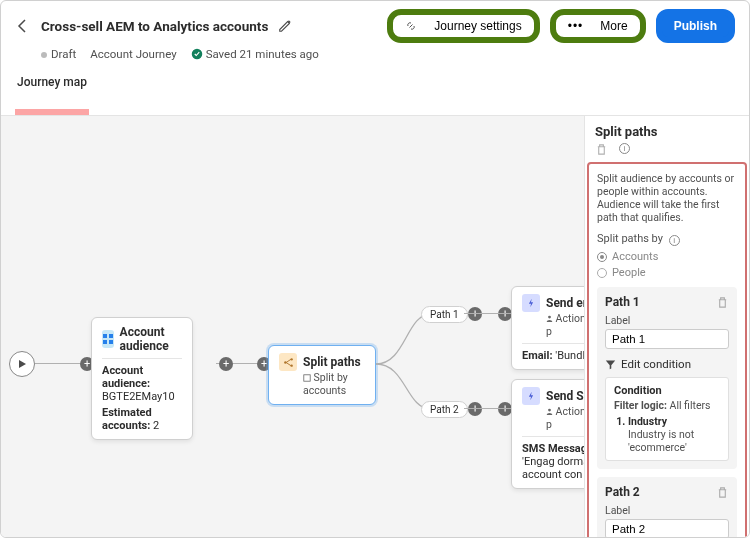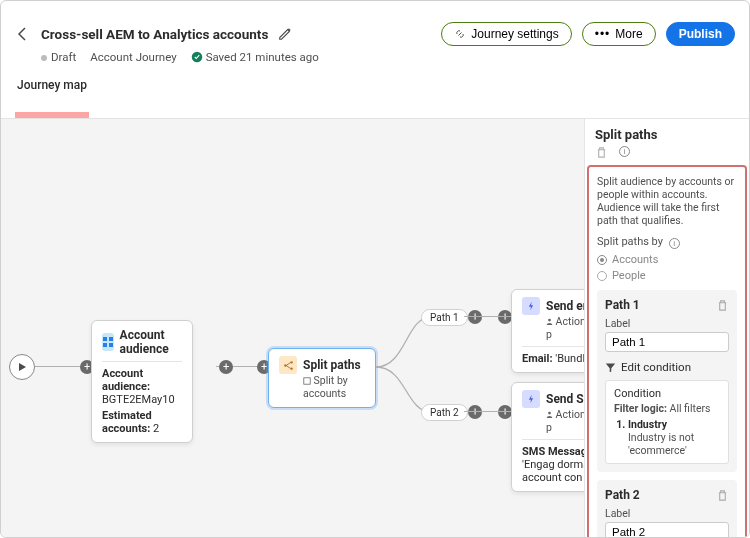--- a/index.html
+++ b/index.html
@@ -1,23 +1,23 @@
 <!DOCTYPE html>
 <html><head>
 <meta charset="utf-8">
 <style>
   * { box-sizing: border-box; margin: 0; padding: 0; }
   body { font-family: -apple-system, BlinkMacSystemFont, "Segoe UI", Roboto, sans-serif; font-size: 12px; color: #2c2c2c; background: #fff; width: 750px; height: 538px; overflow: hidden; border: 1px solid #d0d0d0; border-radius: 6px; }
   
-  .hdr { display: flex; align-items: center; padding: 21px 14px 4px; gap: 10px; }
+  .hdr { display: flex; align-items: center; padding: 8px 14px 4px; gap: 10px; }
   .back { width: 16px; height: 16px; cursor: pointer; }
   .title { font-size: 13.5px; font-weight: 700; }
   .edit-icon { width: 14px; height: 14px; cursor: pointer; }
   .spacer { flex: 1; }
-  .btn { font-size: 12px; border: 1px solid #4d7c0f; background: #fff; border-radius: 14px; padding: 4px 12px; display: flex; align-items: center; gap: 5px; cursor: pointer; }
+  .btn { font-size: 12px; border: 6px solid #4d7c0f; background: #fff; border-radius: 14px; padding: 4px 12px; display: flex; align-items: center; gap: 17px; cursor: pointer; }
   .btn.primary { background: #1473e6; color: #fff; border-color: #1473e6; font-weight: 600; border-radius: 12px; }
   .meta { display: flex; align-items: center; gap: 14px; padding: 0 8px 0 40px; font-size: 11.5px; color: #505050; }
   .dot-draft { width: 6px; height: 6px; background: #bbb; border-radius: 50%; display: inline-block; margin-right: 4px; }
   .check { width: 12px; height: 12px; display: inline-block; vertical-align: -2px; margin-right: 3px; }
   
   .tabs { border-bottom: 1px solid #e4e4e4; padding: 0 14px; margin-top: 6px; }
   .tab { display: inline-block; padding: 8px 2px 20px; font-size: 12px; border-bottom: 6px solid #fca5a5; font-weight: 500; }
   
   .main { display: flex; height: calc(100% - 90px); }
   .canvas { flex: 1; background: #f4f4f4; position: relative; overflow: hidden; }
@@ -48,21 +48,21 @@
   .radio.sel .r { border-color: #888; position: relative; }
   .radio.sel .r::after { content: ''; position: absolute; inset: 2px; background: #888; border-radius: 50%; }
   .path-card { background: #f4f4f4; border-radius: 4px; padding: 8px; margin-top: 8px; }
   .path-card-hd { display: flex; justify-content: space-between; align-items: center; margin-bottom: 5px; }
   .path-title { font-weight: 700; font-size: 12px; }
   .trash { width: 13px; height: 13px; cursor: pointer; opacity: 0.55; }
   .fld-lbl { font-size: 10.5px; color: #505050; margin-bottom: 2px; }
   .input { width: 100%; border: 1px solid #ccc; border-radius: 3px; padding: 3px 6px; font-size: 11.5px; background: #fff; }
   .edit-cond { display: flex; align-items: center; gap: 5px; font-size: 11.5px; margin: 8px 0 6px; cursor: pointer; }
   .cond-box { background: #fff; border: 1px solid #e0e0e0; border-radius: 3px; padding: 6px 8px; font-size: 10.5px; }
-  .cond-box .t { font-weight: 400; margin-bottom: 2px; font-size: 11px; }
+  .cond-box .t { font-weight: 700; margin-bottom: 2px; font-size: 11px; }
   .cond-box .fl { color: #505050; margin-bottom: 3px; }
   .cond-box ol { margin-left: 14px; }
   .cond-box li { font-weight: 700; }
   .cond-box li span { font-weight: 400; color: #505050; }
   .info-ic { width: 11px; height: 11px; border: 1px solid #888; border-radius: 50%; display: inline-flex; align-items: center; justify-content: center; font-size: 8px; color: #888; vertical-align: -1px; margin-left: 3px; }
 </style>
 </head>
 <body>
 
 <div class="hdr">

